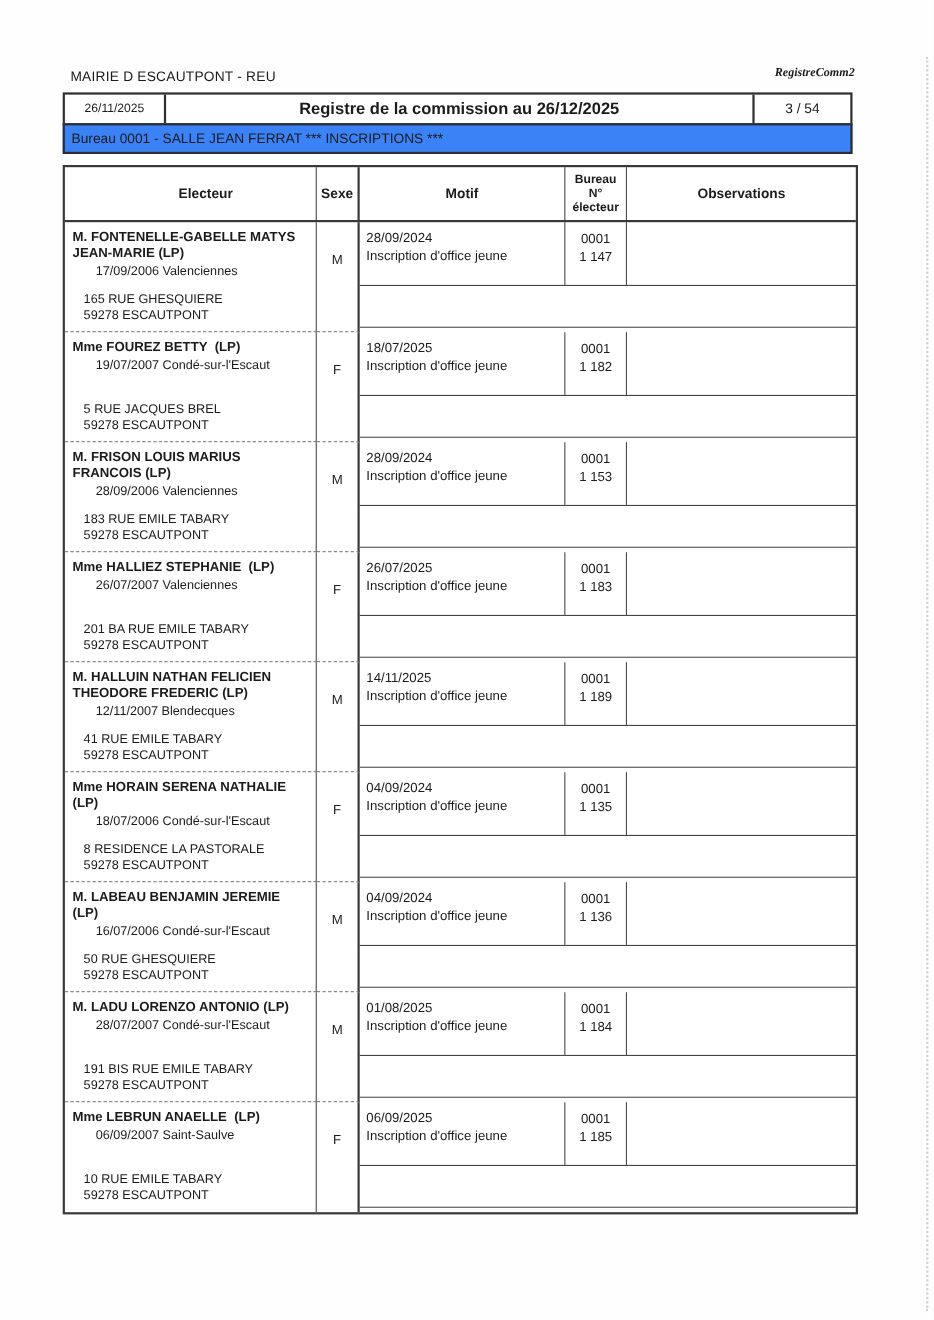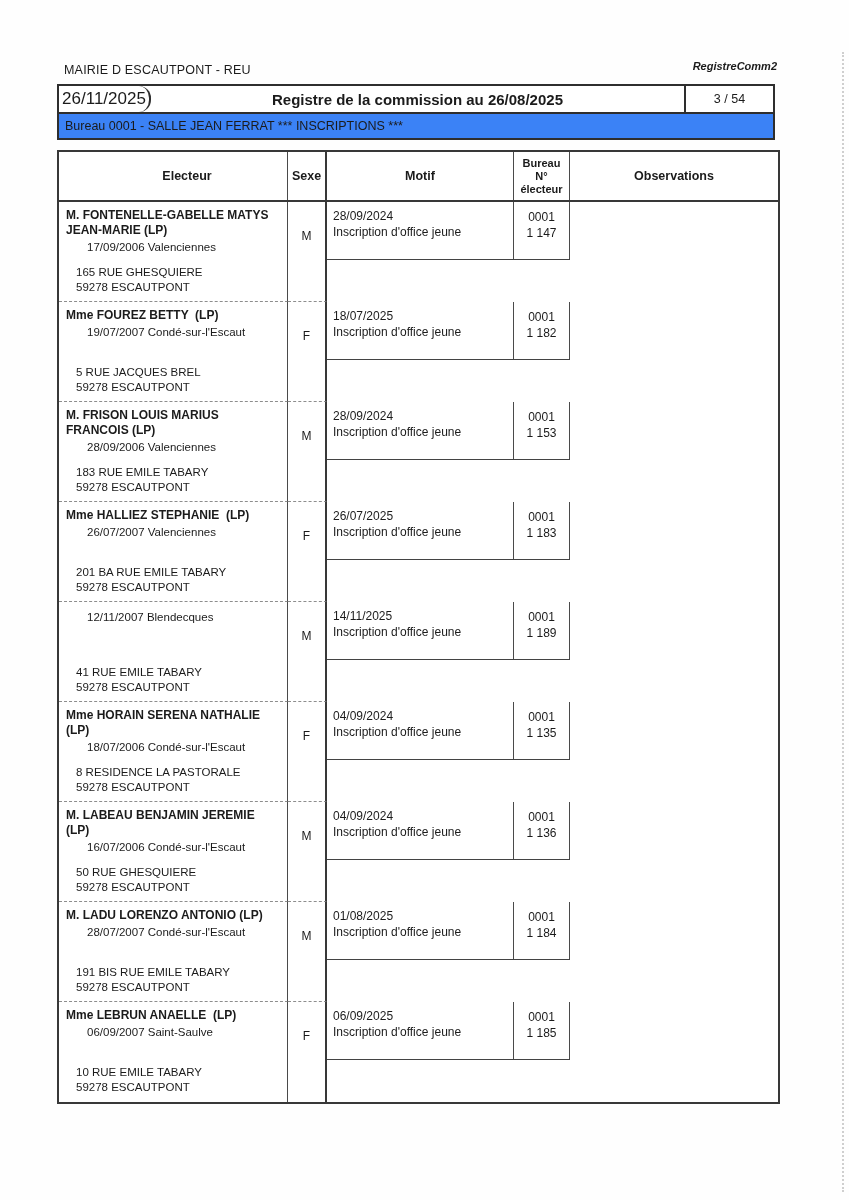--- a/index.html
+++ b/index.html
@@ -13,31 +13,30 @@
     color: #1b1b1b;
     overflow: hidden;
     margin: 0 auto;
   }
   .org-line {
     position: absolute; left: 64px; top: 63px;
     font-size: 12.5px; letter-spacing: .2px;
   }
   .doc-ref {
     position: absolute; top: 60px; right: 72px;
-    font-size: 11px; font-style: italic; font-weight: bold;
+    font-size: 11px; font-style: italic; font-weight: bold; font-family: Liberation Serif, serif;
   }
   .titlebar {
     position: absolute; left: 57px; top: 84px; width: 718px; height: 30px;
     border: 2px solid #2e2e2e; display: flex; background: #fff;
   }
   .tb-date {
     width: 92px; border-right: 2px solid #2e2e2e;
     display: flex; align-items: center; justify-content: center;
-    font-size: 17px;
-    border-radius: 12px;
+    font-size: 11px;
   }
   .tb-title {
     flex: 1; display: flex; align-items: center; justify-content: center;
     font-size: 15px; font-weight: bold;
   }
   .tb-page {
     width: 89px; border-left: 2px solid #2e2e2e;
     display: flex; align-items: center; justify-content: center;
     font-size: 12.5px;
     text-align: right;
@@ -73,21 +72,21 @@
     position: relative; padding: 6px 8px 0 7px;
   }
   .name  { font-weight: bold; font-size: 12px; line-height: 15px; white-space: pre-wrap; }
   .birth { font-size: 11.5px; margin-top: 3px; margin-left: 21px; }
   .addr  { position: absolute; left: 17px; top: 63px; font-size: 11.5px; line-height: 15px; }
 
   .cell-sexe {
     width: 39px; border-right: 2px solid #383838;
     text-align: center; padding-top: 27px; font-size: 12px;
   }
-  .cell-right { flex: 1; display: flex; }
+  .cell-right { flex: 1; display: flex; flex-direction: column; }
   .subrow { display: flex; height: 58px; border-bottom: 1px solid #434343; }
   .cell-motif {
     width: 187px; border-right: 1px solid #4a4a4a;
     padding: 6px 6px 0 6px; font-size: 12px; line-height: 16px;
   }
   .cell-bureau {
     width: 56px; border-right: 1px solid #4a4a4a;
     text-align: center; padding-top: 7px; font-size: 12px; line-height: 16px;
   }
   .cell-obs { flex: 1; font-size: 12px; }
@@ -101,21 +100,21 @@
 </head>
 <body>
 
 <div class="page">
 
   <div class="org-line">MAIRIE D ESCAUTPONT - REU</div>
   <div class="doc-ref">RegistreComm2</div>
 
   <div class="titlebar">
     <div class="tb-date">26/11/2025</div>
-    <div class="tb-title">Registre de la commission au 26/08/2025</div>
+    <div class="tb-title">Registre de la commission au 26/12/2025</div>
     <div class="tb-page">3 / 54</div>
   </div>
 
   <div class="bureaubar">Bureau 0001 - SALLE JEAN FERRAT *** INSCRIPTIONS ***</div>
 
   <div class="maintable">
     <div class="thead">
       <div class="th th-electeur">Electeur</div>
       <div class="th th-sexe">Sexe</div>
       <div class="th th-motif">Motif</div>
@@ -220,20 +219,21 @@
           <div>0001</div>
           <div>1 183</div>
         </div>
         <div class="cell-obs"></div>
       </div>
       <div class="widecell"></div>
     </div>
   </div>
         <div class="record">
     <div class="cell-electeur">
+      <div class="name">M. HALLUIN NATHAN FELICIEN THEODORE FREDERIC (LP)</div>
       <div class="birth">12/11/2007 Blendecques</div>
       <div class="addr">
         <div>41 RUE EMILE TABARY</div>
         <div>59278 ESCAUTPONT</div>
       </div>
     </div>
     <div class="cell-sexe">M</div>
     <div class="cell-right">
       <div class="subrow">
         <div class="cell-motif">

